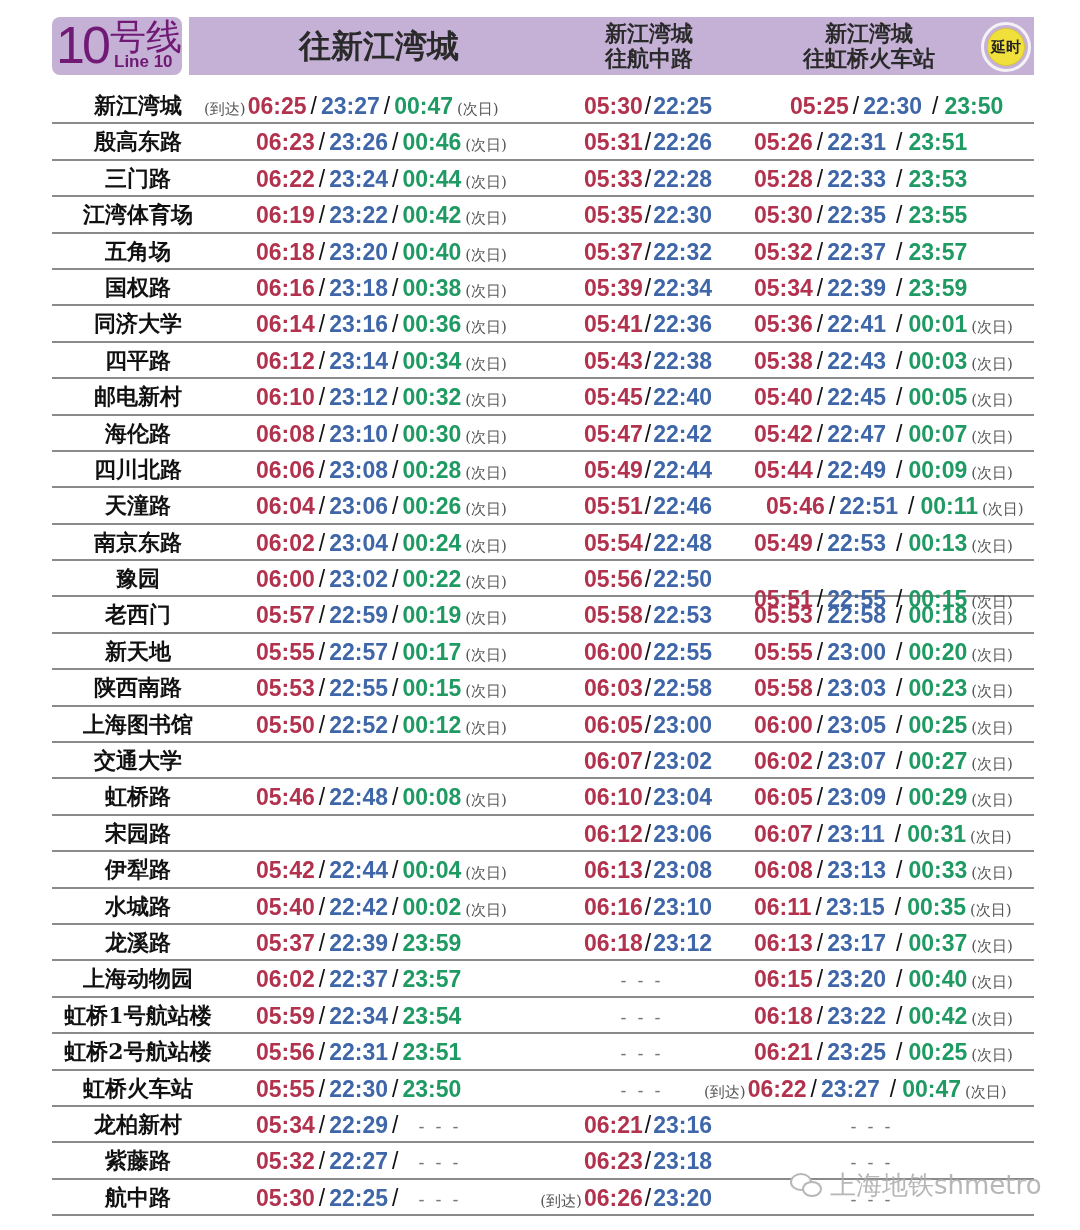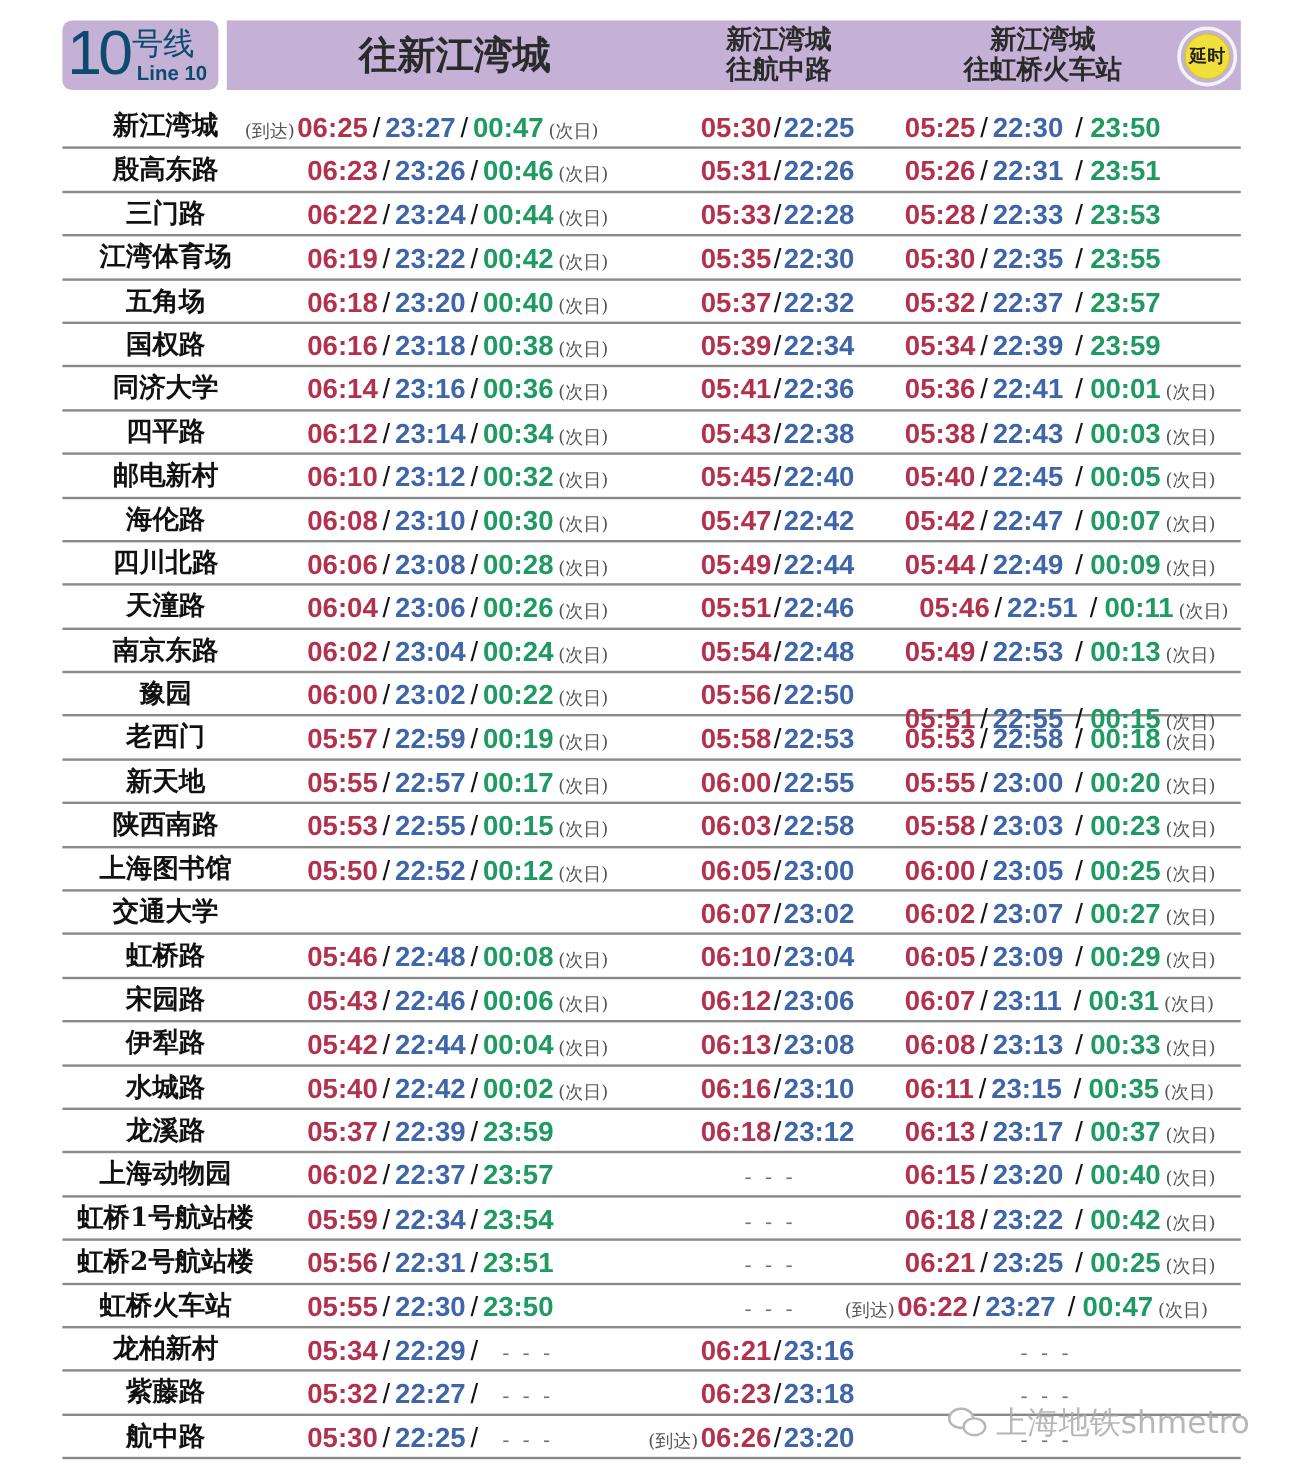--- a/index.html
+++ b/index.html
@@ -2,24 +2,24 @@
 <html><head>
 <meta charset="utf-8">
 <style>
   * { box-sizing: border-box; margin: 0; padding: 0; }
   html, body { width: 1080px; height: 1230px; background: #ffffff; overflow: hidden; }
   body { font-family: "Liberation Sans", "DejaVu Sans", sans-serif; position: relative; }
 
   .header { position: absolute; top: 17px; left: 52px; width: 982px; height: 58px; }
   .line-badge {
     position: absolute; left: 0; top: 0; width: 130px; height: 58px;
-    background: #c5b0d6; border-radius: 8px; color: #0c4a6e;
+    background: #c5b0d6; border-radius: 8px; color: #701a75;
   }
   .line-num { position: absolute; left: 4px; top: -2px; font-size: 52px; font-weight: 400; letter-spacing: -3px; line-height: 60px; }
-  .line-cn { position: absolute; left: 58px; top: 3px; font-size: 26px; font-family: "DejaVu Sans", sans-serif; line-height: 34px; }
+  .line-cn { position: absolute; left: 58px; top: 3px; font-size: 36px; font-family: "DejaVu Sans", sans-serif; line-height: 34px; }
   .line-en { position: absolute; left: 62px; top: 36px; font-size: 17px; font-weight: 700; line-height: 18px; }
   .header-bar {
     position: absolute; left: 137px; top: 0; width: 845px; height: 58px;
     background: #c5b0d6;
   }
   .hcol { position: absolute; color: #2a2a2a; font-family: "DejaVu Serif", serif; font-weight: 700; text-align: center; }
   .h1 { left: 90px; width: 200px; top: 9px; font-size: 32px; line-height: 40px; }
   .h2 { left: 380px; width: 160px; top: 4px; font-size: 22px; line-height: 25px; }
   .h3 { left: 570px; width: 220px; top: 4px; font-size: 22px; line-height: 25px; }
   .delay-badge {
@@ -81,21 +81,21 @@
       <div class="delay-inner">延时</div>
     </div>
   </div>
 </div>
 
 <div class="table" id="table">
     <div class="row">
       <div class="station">新江湾城</div>
       <div class="cell c1" style="left: 152px;"><span class="note-pre">(到达)</span><span class="red">06:25</span><span class="sep">/</span><span class="blue">23:27</span><span class="sep">/</span><span class="green">00:47</span><span class="note">(次日)</span></div>
       <div class="cell c2"><span class="red">05:30</span><span class="sep" style="margin: 0px 2px;">/</span><span class="blue">22:25</span></div>
-      <div class="cell c3" style="left: 650px;"><span style="display: inline-block; width: 52px;"></span><span class="red">05:25</span><span class="sep">/</span><span class="blue">22:30</span><span class="sep" style="margin: 0px 6px 0px 10px;">/</span><span class="green">23:50</span></div>
+      <div class="cell c3" style="left: 650px; padding-left: 36px;"><span style="display: inline-block; width: 52px;"></span><span class="red">05:25</span><span class="sep">/</span><span class="blue">22:30</span><span class="sep" style="margin: 0px 6px 0px 10px;">/</span><span class="green">23:50</span></div>
     </div>
     <div class="row">
       <div class="station">殷高东路</div>
       <div class="cell c1" style="left: 152px;"><span style="display: inline-block; width: 52px;"></span><span class="red">06:23</span><span class="sep">/</span><span class="blue">23:26</span><span class="sep">/</span><span class="green">00:46</span><span class="note">(次日)</span></div>
       <div class="cell c2"><span class="red">05:31</span><span class="sep" style="margin: 0px 2px;">/</span><span class="blue">22:26</span></div>
       <div class="cell c3" style="left: 650px;"><span style="display: inline-block; width: 52px;"></span><span class="red">05:26</span><span class="sep">/</span><span class="blue">22:31</span><span class="sep" style="margin: 0px 6px 0px 10px;">/</span><span class="green">23:51</span></div>
     </div>
     <div class="row">
       <div class="station">三门路</div>
       <div class="cell c1" style="left: 152px;"><span style="display: inline-block; width: 52px;"></span><span class="red">06:22</span><span class="sep">/</span><span class="blue">23:24</span><span class="sep">/</span><span class="green">00:44</span><span class="note">(次日)</span></div>
@@ -198,21 +198,20 @@
       <div class="cell c3" style="left: 650px;"><span style="display: inline-block; width: 52px;"></span><span class="red">06:02</span><span class="sep">/</span><span class="blue">23:07</span><span class="sep" style="margin: 0px 6px 0px 10px;">/</span><span class="green">00:27</span><span class="note">(次日)</span></div>
     </div>
     <div class="row">
       <div class="station">虹桥路</div>
       <div class="cell c1" style="left: 152px;"><span style="display: inline-block; width: 52px;"></span><span class="red">05:46</span><span class="sep">/</span><span class="blue">22:48</span><span class="sep">/</span><span class="green">00:08</span><span class="note">(次日)</span></div>
       <div class="cell c2"><span class="red">06:10</span><span class="sep" style="margin: 0px 2px;">/</span><span class="blue">23:04</span></div>
       <div class="cell c3" style="left: 650px;"><span style="display: inline-block; width: 52px;"></span><span class="red">06:05</span><span class="sep">/</span><span class="blue">23:09</span><span class="sep" style="margin: 0px 6px 0px 10px;">/</span><span class="green">00:29</span><span class="note">(次日)</span></div>
     </div>
     <div class="row">
       <div class="station">宋园路</div>
-      <div class="cell c1" style="left: 152px;"><span style="display: inline-block; width: 52px;"></span><span class="red">05:43</span><span class="sep">/</span><span class="blue">22:46</span><span class="sep">/</span><span class="green">00:06</span><span class="note">(次日)</span></div>
       <div class="cell c2"><span class="red">06:12</span><span class="sep" style="margin: 0px 2px;">/</span><span class="blue">23:06</span></div>
       <div class="cell c3" style="left: 650px;"><span style="display: inline-block; width: 52px;"></span><span class="red">06:07</span><span class="sep">/</span><span class="blue">23:11</span><span class="sep" style="margin: 0px 6px 0px 10px;">/</span><span class="green">00:31</span><span class="note">(次日)</span></div>
     </div>
     <div class="row">
       <div class="station">伊犁路</div>
       <div class="cell c1" style="left: 152px;"><span style="display: inline-block; width: 52px;"></span><span class="red">05:42</span><span class="sep">/</span><span class="blue">22:44</span><span class="sep">/</span><span class="green">00:04</span><span class="note">(次日)</span></div>
       <div class="cell c2"><span class="red">06:13</span><span class="sep" style="margin: 0px 2px;">/</span><span class="blue">23:08</span></div>
       <div class="cell c3" style="left: 650px;"><span style="display: inline-block; width: 52px;"></span><span class="red">06:08</span><span class="sep">/</span><span class="blue">23:13</span><span class="sep" style="margin: 0px 6px 0px 10px;">/</span><span class="green">00:33</span><span class="note">(次日)</span></div>
     </div>
     <div class="row">

